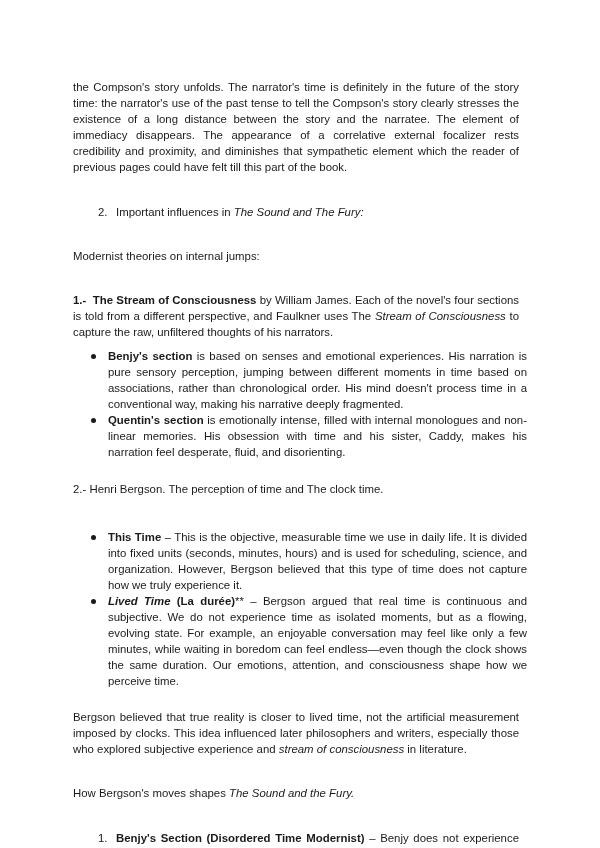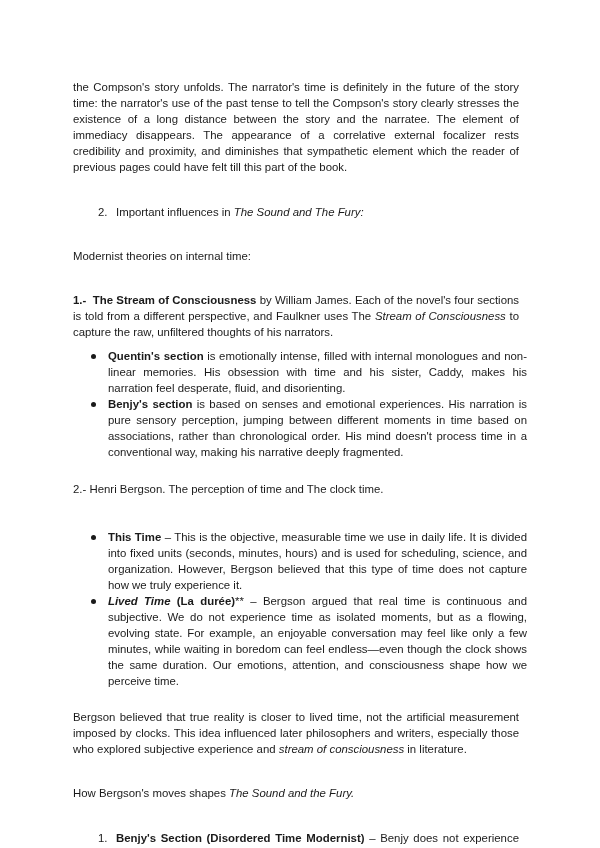--- a/index.html
+++ b/index.html
@@ -28,36 +28,36 @@
   <p>the Compson's story unfolds. The narrator's time is definitely in the future of the story time: the narrator's use of the past tense to tell the Compson's story clearly stresses the existence of a long distance between the story and the narratee. The element of immediacy disappears. The appearance of a correlative external focalizer rests credibility and proximity, and diminishes that sympathetic element which the reader of previous pages could have felt till this part of the book.</p>
 
   <div class="gap-m"></div>
 
   <p class="num-item">
     <span class="num">2.</span><span>Important influences in </span><i>The Sound and The Fury:</i>
   </p>
 
   <div class="gap-s"></div>
 
-  <p>Modernist theories on internal time:</p>
+  <p>Modernist theories on internal jumps:</p>
 
   <div class="gap-s"></div>
 
   <p>
     <b>1.-</b>&nbsp;&nbsp;<b>The Stream of Consciousness</b><span> by William James. Each of the novel's four sections is told from a different perspective, and Faulkner uses  The </span><i>Stream of Consciousness</i><span> to capture the raw, unfiltered thoughts of his narrators.</span>
   </p>
 
   <ul class="bullets">
     <li>
       <span class="dot"></span>
-      <b>Quentin's section</b><span> is emotionally intense, filled with internal monologues and non-linear memories. His obsession with time and his sister, Caddy, makes his narration feel desperate, fluid, and disorienting.</span>
+      <b>Benjy's section</b><span> is based on senses and emotional experiences. His narration is pure sensory perception, jumping between different moments in time based on associations, rather than chronological order. His mind doesn't process time in a conventional way, making his narrative deeply fragmented.</span>
     </li>
     <li>
       <span class="dot"></span>
-      <b>Benjy's section</b><span> is based on senses and emotional experiences. His narration is pure sensory perception, jumping between different moments in time based on associations, rather than chronological order. His mind doesn't process time in a conventional way, making his narrative deeply fragmented.</span>
+      <b>Quentin's section</b><span> is emotionally intense, filled with internal monologues and non-linear memories. His obsession with time and his sister, Caddy, makes his narration feel desperate, fluid, and disorienting.</span>
     </li>
   </ul>
 
 
   <div class="gap-m"></div>
 
   <p class="heading">2.- Henri Bergson. The perception of time and The clock time.</p>
 
   <div class="gap-s"></div>
 

